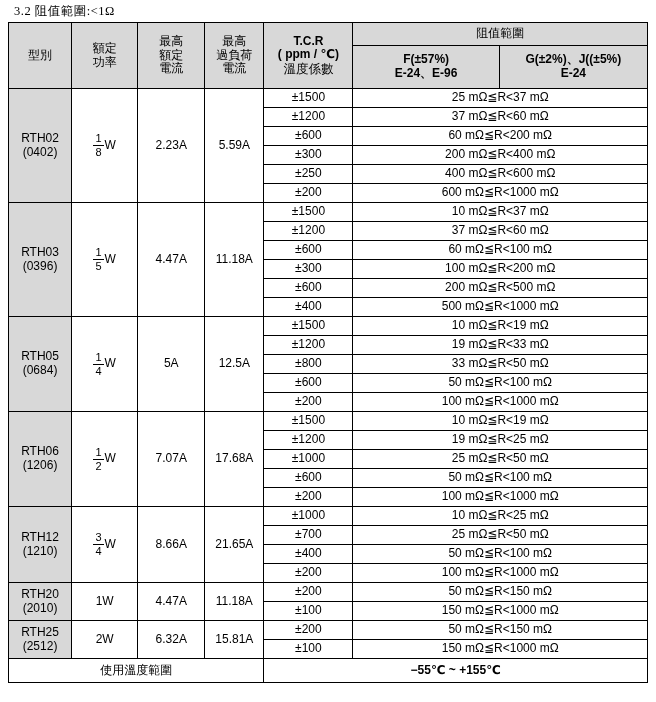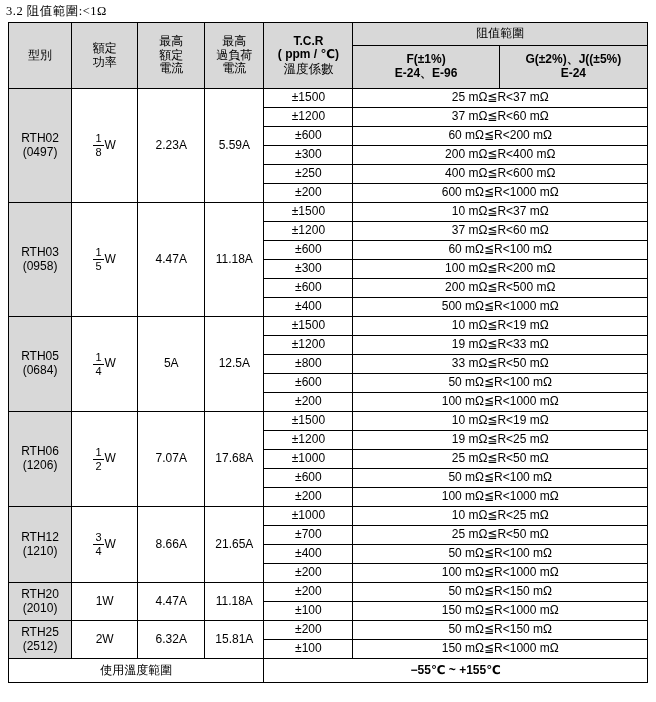--- a/index.html
+++ b/index.html
@@ -4,21 +4,21 @@
 <style>
   html,body { margin:0; padding:0; background:#ffffff; }
   body {
     width:656px; height:702px;
     font-family:"Liberation Sans","DejaVu Sans",sans-serif;
     color:#000;
     -webkit-font-smoothing:antialiased;
   }
   .page-title {
     font-size:14.5px;
-    padding:3px 0 2px 6px;
+    padding:3px 0 2px 14px;
     height:17px;
     letter-spacing:0.5px;
   }
   table.spec {
     border-collapse:collapse;
     margin-left:8px;
     width:640px;
     table-layout:fixed;
   }
   table.spec td, table.spec th {
@@ -83,34 +83,34 @@
       </th>
       <th class="gray" rowspan="2">
         <span class="hline bold">T.C.R</span>
         <span class="hline bold">( ppm / ℃)</span>
         <span class="hline cjk">溫度係數</span>
       </th>
       <th class="gray cjk" colspan="2">阻值範圍</th>
     </tr>
     <tr class="hdr-row2">
       <th class="gray">
-        <span class="hline bold">F(±1%)</span>
+        <span class="hline bold">F(±57%)</span>
         <span class="hline bold">E-24、E-96</span>
       </th>
       <th class="gray">
         <span class="hline bold">G(±2%)、J((±5%)</span>
         <span class="hline bold">E-24</span>
       </th>
     </tr>
   </thead>
   <tbody>
       <tr class="data-row">
         <td class="gray model-cell" rowspan="6">
           <div>RTH02</div>
-          <div>(0497)</div>
+          <div>(0402)</div>
         </td>
         <td class="power-cell" rowspan="6"><span class="frac"><span class="num">1</span><span class="den">8</span></span><span class="frac-unit">W</span></td>
         <td rowspan="6">2.23A</td>
         <td rowspan="6">5.59A</td>
         <td class="tcr-cell">±1500</td>
         <td colspan="2" class="range-cell">25 mΩ≦R&lt;37 mΩ</td>
       </tr>
       <tr class="data-row">
         <td class="tcr-cell">±1200</td>
         <td colspan="2" class="range-cell">37 mΩ≦R&lt;60 mΩ</td>
@@ -127,21 +127,21 @@
         <td class="tcr-cell">±250</td>
         <td colspan="2" class="range-cell">400 mΩ≦R&lt;600 mΩ</td>
       </tr>
       <tr class="data-row">
         <td class="tcr-cell">±200</td>
         <td colspan="2" class="range-cell">600 mΩ≦R&lt;1000 mΩ</td>
       </tr>
       <tr class="data-row">
         <td class="gray model-cell" rowspan="6">
           <div>RTH03</div>
-          <div>(0958)</div>
+          <div>(0396)</div>
         </td>
         <td class="power-cell" rowspan="6"><span class="frac"><span class="num">1</span><span class="den">5</span></span><span class="frac-unit">W</span></td>
         <td rowspan="6">4.47A</td>
         <td rowspan="6">11.18A</td>
         <td class="tcr-cell">±1500</td>
         <td colspan="2" class="range-cell">10 mΩ≦R&lt;37 mΩ</td>
       </tr>
       <tr class="data-row">
         <td class="tcr-cell">±1200</td>
         <td colspan="2" class="range-cell">37 mΩ≦R&lt;60 mΩ</td>

